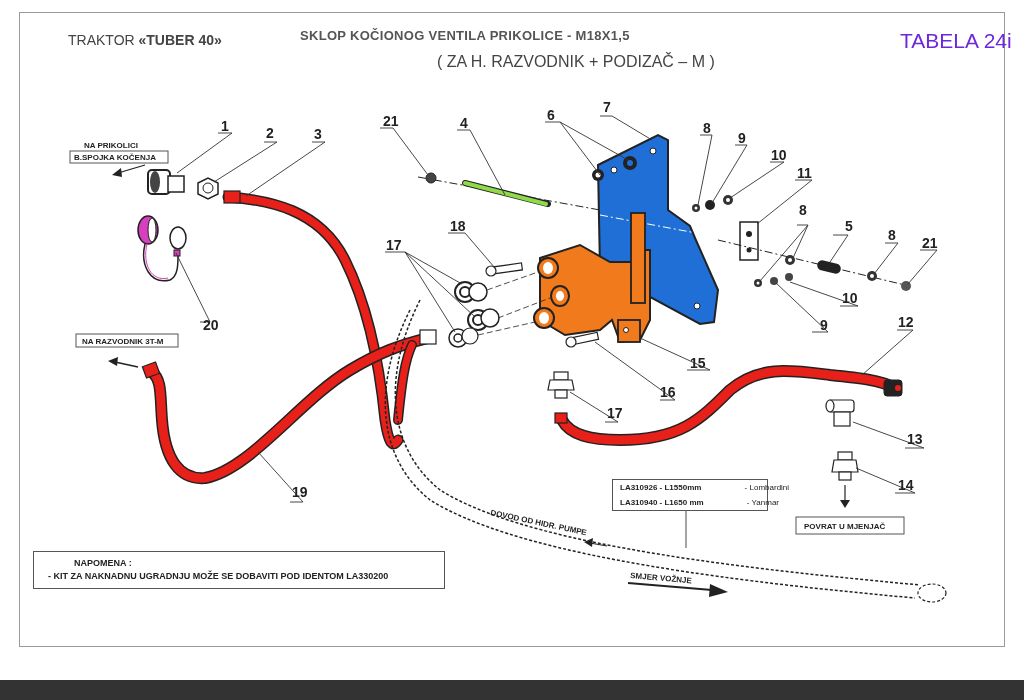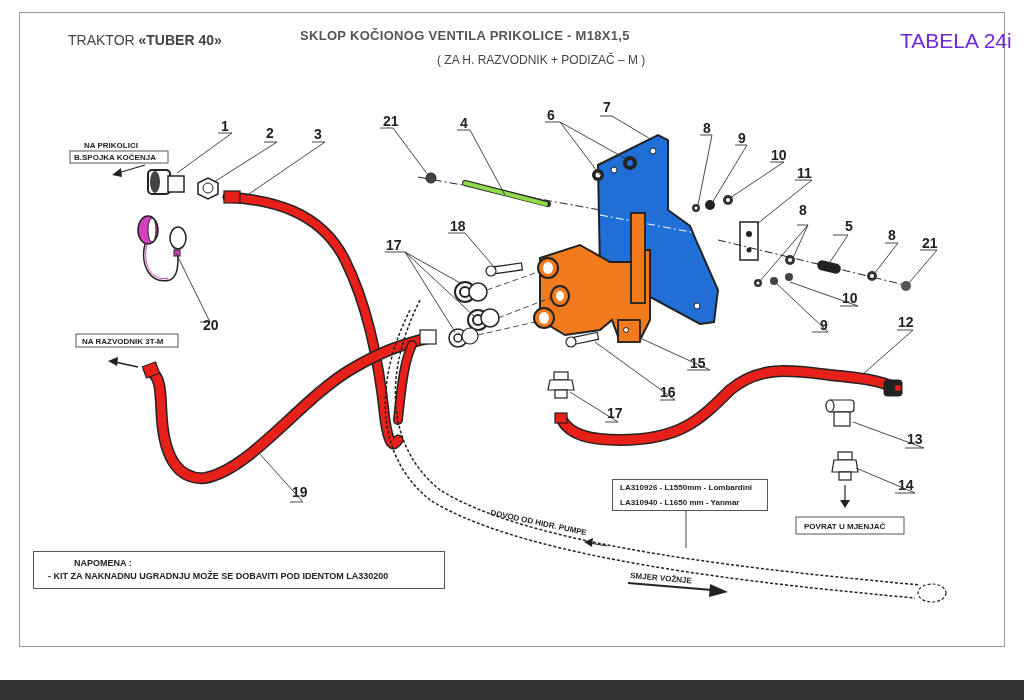--- a/index.html
+++ b/index.html
@@ -3,33 +3,33 @@
 <meta charset="utf-8">
 <style>
   html,body{margin:0;padding:0;}
   body{width:1024px;height:700px;background:#ffffff;position:relative;overflow:hidden;font-family:"Liberation Sans",sans-serif;}
   .frame{position:absolute;left:19px;top:12px;width:984px;height:633px;border:1px solid #9a9a9a;background:#fff;}
   .bottom-bar{position:absolute;left:0;top:680px;width:1024px;height:20px;background:#333333;}
   .t{position:absolute;white-space:nowrap;color:#333;margin-left:28px;}
   .tractor{left:40px;top:32px;font-size:14px;font-weight:normal;color:#444;}
   .tractor b{font-weight:bold;}
   .title{left:272px;top:28px;font-size:13px;font-weight:bold;color:#555;letter-spacing:0.3px;}
-  .subtitle{left:409px;top:53px;font-size:12px;color:#444;}
+  .subtitle{left:409px;top:53px;font-size:16px;color:#444;}
   .tabela{left:872px;top:29px;font-size:21px;color:#6d28d9;}
   svg.diag{position:absolute;left:0;top:0;}
   .num{font-family:"Liberation Sans",sans-serif;font-weight:bold;font-size:14px;fill:#222;}
   .lbl{font-family:"Liberation Sans",sans-serif;font-weight:bold;font-size:8px;fill:#222;}
   .box{position:absolute;border:1px solid #555;background:#fff;font-size:8px;font-weight:bold;color:#222;white-space:nowrap;}
   .note{left:33px;top:551px;width:410px;height:36px;font-size:9px;}
   .note .h{position:absolute;left:40px;top:6px;}
   .note .l{position:absolute;left:14px;top:19px;}
   .lenbox{left:612px;top:479px;width:154px;height:30px;font-size:8px;padding:0;}
   .lenbox .r1{position:absolute;left:7px;top:3px;}
   .lenbox .r2{position:absolute;left:7px;top:18px;}
-  .light{font-weight:bold;}
+  .light{font-weight:normal;margin-left:41px;}
 </style>
 </head>
 <body>
 
 <div class="frame"></div>
 
 <div class="t tractor"><span>TRAKTOR </span><b>«TUBER  40»</b></div>
 <div class="t title">SKLOP  KOČIONOG  VENTILA  PRIKOLICE - M18X1,5</div>
 <div class="t subtitle">( ZA  H. RAZVODNIK + PODIZAČ – M )</div>
 <div class="t tabela">TABELA 24i</div>

